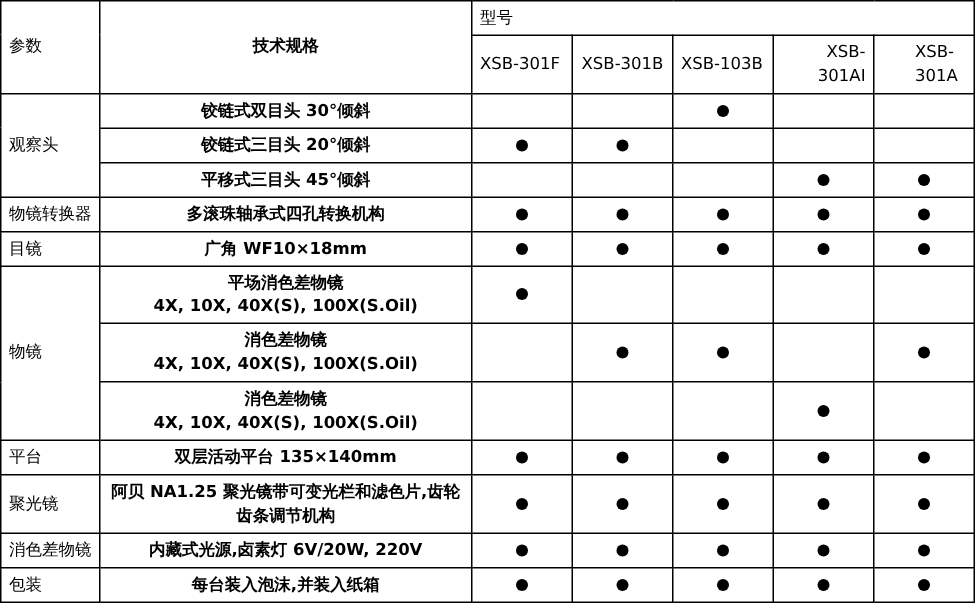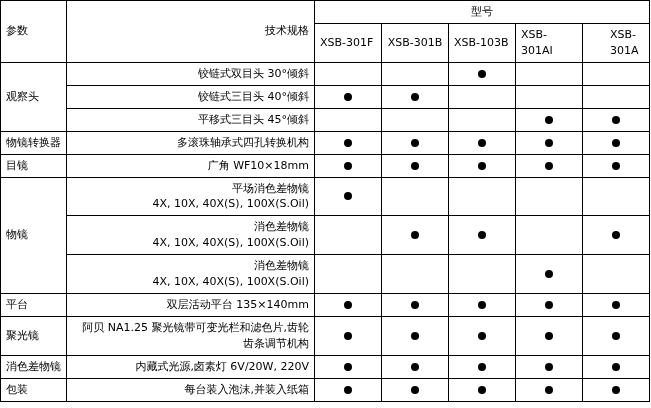--- a/index.html
+++ b/index.html
@@ -26,28 +26,29 @@
     padding: 3px 5px;
     vertical-align: middle;
     font-size: 11px;
     line-height: 1.45;
     word-break: break-word;
   }
   .col-param   { width: 66px; }
   .col-spec    { width: 248px; }
   .col-model   { width: 67px; text-align: center; }
   .hdr-models {
-    text-align: center;
+    text-align: left;
     padding-left: 5px;
   }
   .param-cell {
     text-align: left;
   }
   .spec-cell {
-    text-align: right;
+    text-align: center;
+    font-weight: bold;
   }
   .dot-cell {
     text-align: center;
   }
   .dot {
     display: inline-block;
     width: 8px;
     height: 8px;
     border-radius: 50%;
     background: #000000;
@@ -74,34 +75,34 @@
   <tbody id="table-body">
       <tr>
         <td rowspan="2" class="param-cell">参数</td>
         <td rowspan="2" class="spec-cell">技术规格</td>
         <td colspan="5" class="hdr-models">型号</td>
       </tr>
       <tr>
         <td class="col-model" style="text-align: left; margin-left: 20px;">XSB-301F</td>
         <td class="col-model" style="text-align: center;">XSB-301B</td>
         <td class="col-model" style="text-align: left;">XSB-103B</td>
-        <td class="col-model" style="text-align: left;">XSB-301AⅠ</td>
+        <td class="col-model" style="text-align: right;">XSB-301AⅠ</td>
         <td class="col-model" style="text-align: left; padding-left: 27px;">XSB-301A</td>
       </tr>
       <tr>
         <td class="param-cell" rowspan="3">观察头</td>
         <td class="spec-cell"><span>铰链式双目头 30°倾斜</span></td>
         <td class="dot-cell"></td>
         <td class="dot-cell"></td>
         <td class="dot-cell"><span class="dot"></span></td>
         <td class="dot-cell"></td>
         <td class="dot-cell"></td>
       </tr>
       <tr>
-        <td class="spec-cell"><span>铰链式三目头 40°倾斜</span></td>
+        <td class="spec-cell"><span>铰链式三目头 20°倾斜</span></td>
         <td class="dot-cell"><span class="dot"></span></td>
         <td class="dot-cell"><span class="dot"></span></td>
         <td class="dot-cell"></td>
         <td class="dot-cell"></td>
         <td class="dot-cell"></td>
       </tr>
       <tr>
         <td class="spec-cell"><span>平移式三目头 45°倾斜</span></td>
         <td class="dot-cell"></td>
         <td class="dot-cell"></td>

